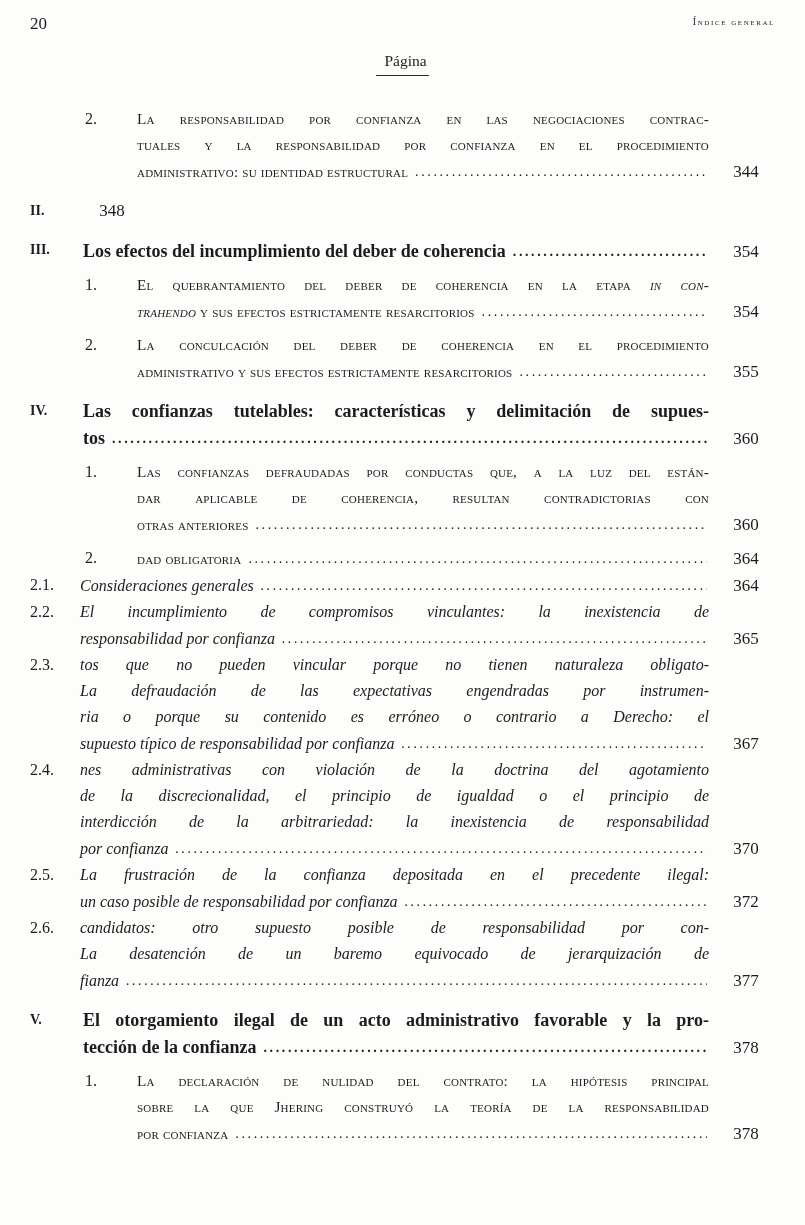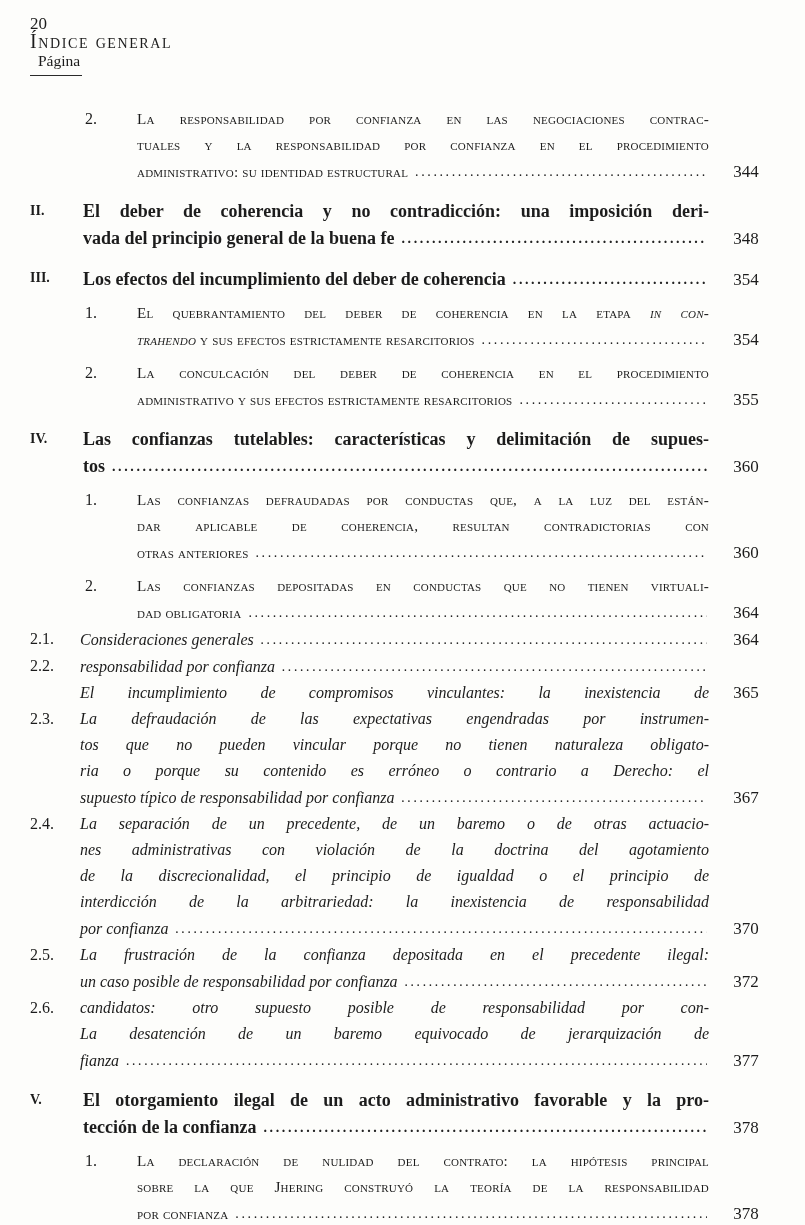--- a/index.html
+++ b/index.html
@@ -7,24 +7,24 @@
     width: 805px; height: 1225px; overflow: hidden;
     background: #fdfdfb; color: #1c1c1c;
     font-family: "Liberation Serif", "DejaVu Serif", serif;
   }
   .page { width: 805px; height: 1225px; padding: 14px 30px 0 30px; font-family: Liberation Serif, serif; }
 
   
   .hdr { position: relative; height: 24px; }
   .folio { position: absolute; left: 0; top: 0; font-size: 17px; }
   .running-title {
-    position: absolute; left: 0; right: 0; top: 16px; text-align: left;
-    font-variant: small-caps; font-size: 20px; letter-spacing: 1.6px;
-  }
-  .pagina-row { text-align: left; margin-top: 14px; }
+    position: absolute; left: 0; right: 0; top: 2px; text-align: right;
+    font-variant: small-caps; font-size: 10px; letter-spacing: 1.6px;
+  }
+  .pagina-row { text-align: center; margin-top: 14px; }
   .pagina {
     display: inline-block; font-size: 15.5px;
     padding: 0 2px 5px 8px; border-bottom: 1.5px solid #2a2a2a;
   }
 
   
   .toc { margin-top: 30px; }
   .entry { display: flex; align-items: flex-end; }
   .entry .num  { flex: 0 0 auto; line-height: 26px; align-self: flex-start; }
   .entry .body { flex: 1 1 auto; padding-right: 8px; min-width: 0; }
@@ -79,27 +79,20 @@
           <div class="line j"><span class="t"><span>tuales y la responsabilidad por confianza en el procedimiento</span></span></div>
           <div class="line last">
             <span class="t"><span>administrativo: su identidad estructural</span></span>
             <span class="leader"></span>
           </div>
         </div>
         <div class="page-num">344</div>
       </div>
       <div class="entry section">
         <div class="num">II.</div>
-        <div class="body">
-          <div class="line j"><span class="t"><span>El deber de coherencia y no contradicción: una imposición deri-</span></span></div>
-          <div class="line last">
-            <span class="t"><span>vada del principio general de la buena fe</span></span>
-            <span class="leader"></span>
-          </div>
-        </div>
         <div class="page-num">348</div>
       </div>
       <div class="entry section">
         <div class="num">III.</div>
         <div class="body">
           <div class="line last">
             <span class="t"><span>Los efectos del incumplimiento del deber de coherencia</span></span>
             <span class="leader"></span>
           </div>
         </div>
@@ -146,66 +139,64 @@
           <div class="line last">
             <span class="t"><span>otras anteriores</span></span>
             <span class="leader"></span>
           </div>
         </div>
         <div class="page-num">360</div>
       </div>
       <div class="entry sub">
         <div class="num">2.</div>
         <div class="body">
-          <div class="line j"><span class="t"><span>Las confianzas depositadas en conductas que no tienen virtuali-</span></span></div>
           <div class="line last">
             <span class="t"><span>dad obligatoria</span></span>
             <span class="leader"></span>
           </div>
         </div>
         <div class="page-num">364</div>
       </div>
       <div class="entry subsub">
         <div class="num">2.1.</div>
         <div class="body">
           <div class="line last">
             <span class="t"><span>Consideraciones generales</span></span>
             <span class="leader"></span>
           </div>
         </div>
         <div class="page-num">364</div>
       </div>
       <div class="entry subsub">
         <div class="num">2.2.</div>
         <div class="body">
+          <div class="line j"><span class="t"><span>El incumplimiento de compromisos vinculantes: la inexistencia de</span></span></div>
           <div class="line last">
             <span class="t"><span>responsabilidad por confianza</span></span>
             <span class="leader"></span>
           </div>
-          <div class="line j"><span class="t"><span>El incumplimiento de compromisos vinculantes: la inexistencia de</span></span></div>
         </div>
         <div class="page-num">365</div>
       </div>
       <div class="entry subsub">
         <div class="num">2.3.</div>
         <div class="body">
+          <div class="line j"><span class="t"><span>tos que no pueden vincular porque no tienen naturaleza obligato-</span></span></div>
           <div class="line j"><span class="t"><span>La defraudación de las expectativas engendradas por instrumen-</span></span></div>
-          <div class="line j"><span class="t"><span>tos que no pueden vincular porque no tienen naturaleza obligato-</span></span></div>
           <div class="line j"><span class="t"><span>ria o porque su contenido es erróneo o contrario a Derecho: el</span></span></div>
           <div class="line last">
             <span class="t"><span>supuesto típico de responsabilidad por confianza</span></span>
             <span class="leader"></span>
           </div>
         </div>
         <div class="page-num">367</div>
       </div>
       <div class="entry subsub">
         <div class="num">2.4.</div>
         <div class="body">
-          <div class="line j"><span class="t"><span>La separación de un precedente, de un baremo o de otras actuacio-</span></span></div>
           <div class="line j"><span class="t"><span>nes administrativas con violación de la doctrina del agotamiento</span></span></div>
           <div class="line j"><span class="t"><span>de la discrecionalidad, el principio de igualdad o el principio de</span></span></div>
           <div class="line j"><span class="t"><span>interdicción de la arbitrariedad: la inexistencia de responsabilidad</span></span></div>
           <div class="line last">
             <span class="t"><span>por confianza</span></span>
             <span class="leader"></span>
           </div>
         </div>
         <div class="page-num">370</div>
       </div>

